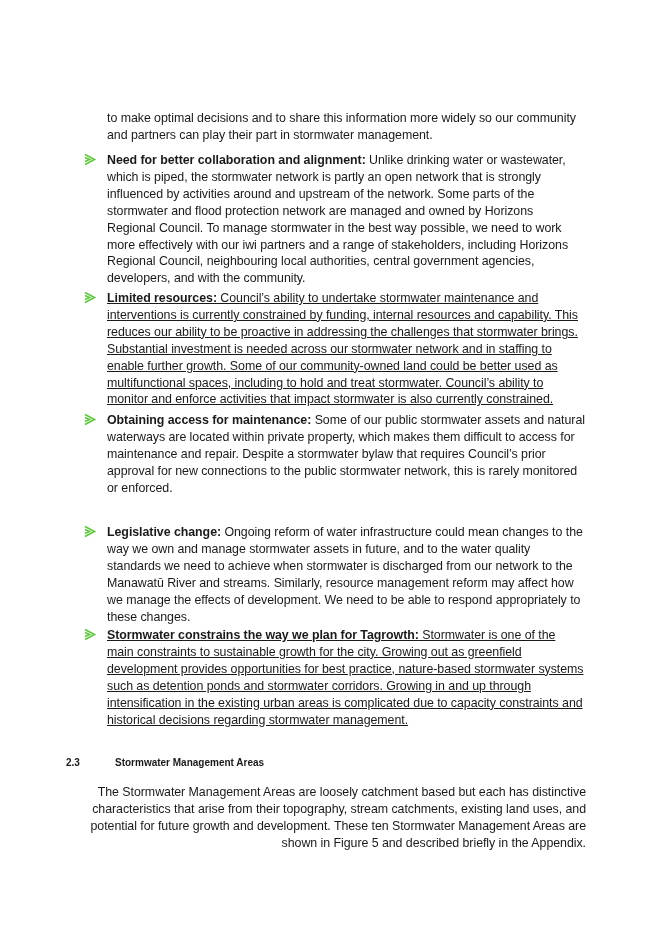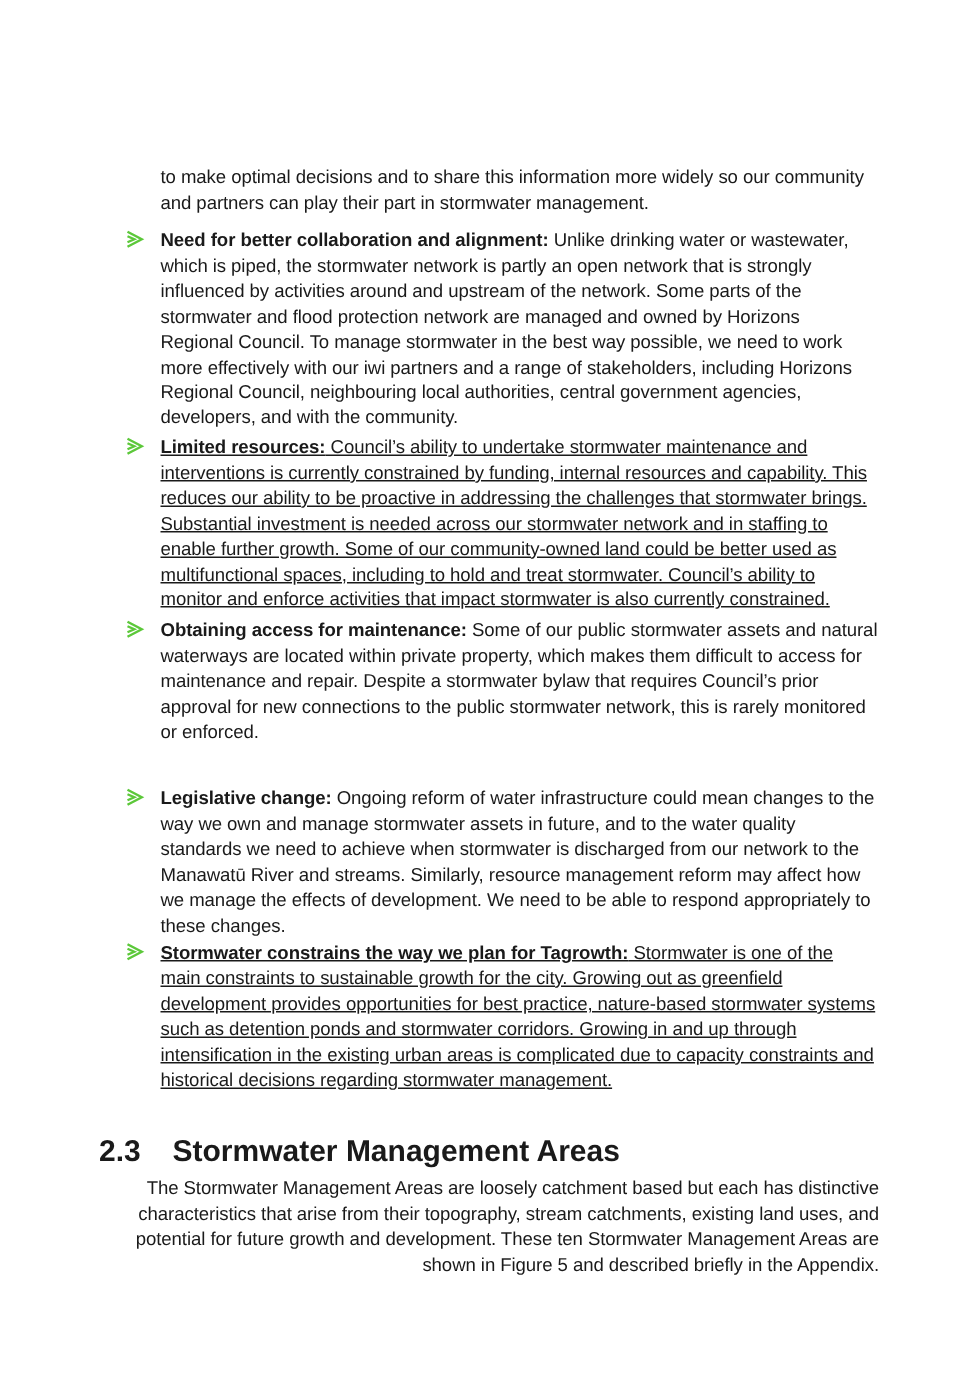--- a/index.html
+++ b/index.html
@@ -5,21 +5,21 @@
     html, body { margin: 0; padding: 0; background: #ffffff; }
     body { width: 645px; height: 925px; position: relative; overflow: hidden;
       font-family: "Liberation Sans", "DejaVu Sans", sans-serif; color: #1a1a1a; }
     .page { position: absolute; left: 0; top: 0; width: 645px; height: 925px; margin-top: 44px; }
     .text { font-size: 12.4px; line-height: 16.9px; letter-spacing: -0.05px; }
     .cont { position: absolute; left: 107px; top: 66px; width: 478px; }
     .bullet { position: absolute; left: 107px; width: 478px; }
     .arrow { position: absolute; left: -24px; top: 1px; width: 14px; height: 13px; }
     .arrow svg { display: block; }
     b { font-weight: bold; }
-    .heading { position: absolute; left: 66px; top: 713px; font-size: 20px; font-weight: bold; color: #1a1a1a; }
+    .heading { position: absolute; left: 66px; top: 713px; font-size: 10px; font-weight: bold; color: #1a1a1a; }
     .heading .num { display: inline-block; width: 49px; }
     .para { position: absolute; left: 66px; top: 740px; width: 520px; text-align: right; }
     .footer { position: absolute; left: 66px; top: 873px; width: 514px; font-size: 9.6px; color: #1a1a1a; }
     .footer .pg { position: absolute; right: 0; top: 0; }
   </style>
 </head>
 <body>
 
 <div class="page">
 

